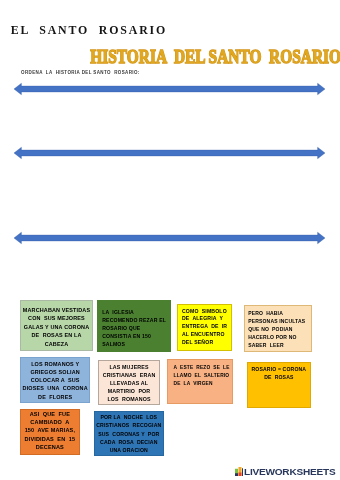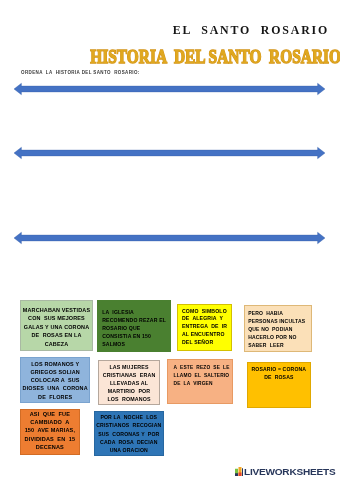--- a/index.html
+++ b/index.html
@@ -2,21 +2,21 @@
 <html><head>
 <meta charset="utf-8">
 <title>El Santo Rosario</title>
 <style>
   html,body{margin:0;padding:0;}
   body{width:340px;height:480px;background:#ffffff;overflow:hidden;
        font-family:"Liberation Sans",sans-serif;position:relative;
        -webkit-font-smoothing:antialiased;}
   #page{position:absolute;left:0;top:0;width:340px;height:480px;}
 
-  .title-main{position:absolute;left:0;width:340px;top:23px;text-align:right;
+  .title-main{position:absolute;left:0;width:340px;top:23px;text-align:left;
       font-family:"Liberation Serif",serif;font-weight:700;font-size:13.5px;
       letter-spacing:2.1px;color:#151515;white-space:pre;line-height:14px;
       -webkit-text-stroke:0.4px #ffffff;paint-order:stroke fill;}
   .title-main > span{display:inline-block;transform:scaleX(0.88);transform-origin:center;}
   .title-sub{position:absolute;left:0;width:340px;top:47px;text-align:center;
       font-family:"Liberation Serif",serif;font-weight:700;font-size:19.5px;
       letter-spacing:0px;color:#e0a81e;white-space:pre;line-height:19px;
       -webkit-text-stroke:1.35px #d4951a;paint-order:stroke fill;padding-left:46px;}
   .title-sub > span{display:inline-block;transform:scaleX(0.79);transform-origin:center;}
   .instruction{position:absolute;left:21px;top:70px;font-size:4.5px;

